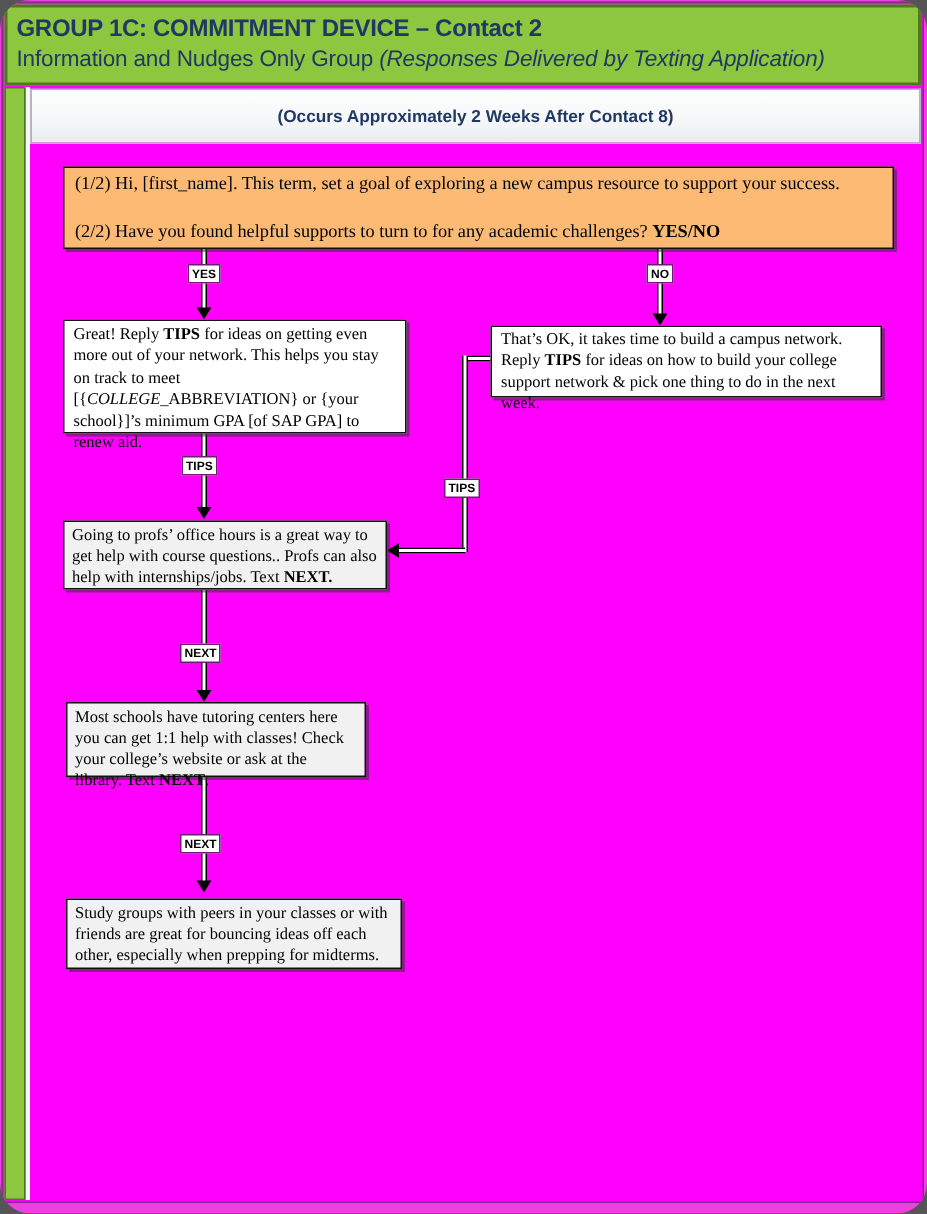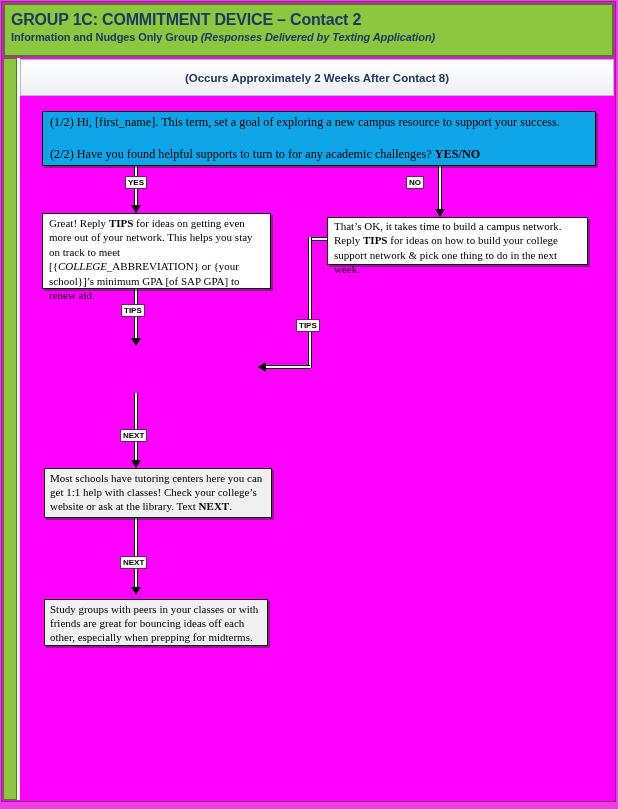--- a/index.html
+++ b/index.html
@@ -1,36 +1,37 @@
 <!DOCTYPE html>
 <html><head>
 <meta charset="utf-8">
 <style>
   * { margin:0; padding:0; box-sizing:border-box; }
   html,body { background:#555; }
   .page {
     position:relative; width:618px; height:809px;
     background:#ef3fe3; overflow:hidden;
     font-family:"Liberation Sans", sans-serif;
+    border-radius:20px;
   }
   .frame {
     position:absolute; left:1px; top:1px; width:615px; height:801px;
     background:#FF00FF; border:1px solid #8e2690;
   }
   .header {
     position:absolute; left:3px; top:3px; width:611px; height:54px;
     background:#8DC63F; border:2px solid #4d7a1f;
     padding:6px 6px 0 6px; z-index:5;
   }
   .title {
     color:#1F3864; font-weight:bold; font-size:16px; letter-spacing:-0.2px;
     white-space:nowrap;
   }
   .subtitle {
-    color:#1F3864; font-weight:bold; font-size:11px; letter-spacing:-0.1px;
+    color:#1F3864; font-weight:normal; font-size:15px; letter-spacing:-0.1px;
     margin-top:2px; white-space:nowrap;
   }
   .subtitle .it { font-style:italic; }
   .sidebar {
     position:absolute; left:3px; top:58px; width:14px; height:742px;
     background:#8DC63F; border:1px solid #4d7a1f; z-index:4;
   }
   .gapstrip {
     position:absolute; left:17px; top:58px; width:3px; height:742px;
     background:#f7f7f7; z-index:3;
@@ -43,28 +44,28 @@
     color:#1F3864; font-weight:bold; font-size:11.5px; z-index:4;
   }
   
   .fbox {
     position:absolute; background:#fff; border:1.5px solid #111;
     box-shadow:2px 2px 0 rgba(50,50,50,.55);
     font-family:"Liberation Serif", serif; color:#000; z-index:2;
   }
   .msgbox {
     left:42px; top:111px; width:554px; height:55px;
-    background:#0ea5e9; font-size:12.2px; padding:3px 7px;
+    background:#fdba74; font-size:12.2px; padding:3px 7px;
     display:flex; flex-direction:column; justify-content:space-between;
   }
   .replyyes { left:42px; top:213px; width:229px; height:76px; font-size:11px; line-height:14.4px; padding:2px 6px; }
   .replyno  { left:327px; top:217px; width:261px; height:48px; font-size:11px; line-height:14.4px; padding:1px 6px; }
   .infobox  { background:#F1F1F1; font-size:11px; line-height:14px; padding:2px 5px; }
   .officehours { left:42px; top:347px; width:216px; height:46px; }
-  .tutoring    { left:44px; top:468px; width:228px; height:50px; }
+  .tutoring    { left:44px; top:468px; width:200px; height:50px; }
   .studygroups { left:44px; top:599px; width:224px; height:47px; }
   .b { font-weight:bold; }
   .i { font-style:italic; }
   
   .vline {
     position:absolute; width:4px; background:#fff;
     border-left:1px solid #000; border-right:1px solid #000; z-index:1;
   }
   .hline {
     position:absolute; height:4px; background:#fff;
@@ -108,36 +109,37 @@
     <div>(1/2) Hi, [first_name]. This term, set a goal of exploring a new campus resource to support your success.</div>
     <div><span>(2/2) Have you found helpful supports to turn to for any academic challenges? </span><span class="b">YES/NO</span></div>
   </div>
 
   <div class="vline" style="left:134px; top:166px; height:40px;"></div>
   <div class="arr-down" style="left:131px; top:205px;"></div>
   <div class="lbl" style="left:125px; top:176px;">YES</div>
 
   <div class="vline" style="left:438px; top:166px; height:44px;"></div>
   <div class="arr-down" style="left:435px; top:209px;"></div>
-  <div class="lbl" style="left:406px; top:176px;">NO</div>
+  <div class="lbl" style="left:431px; top:176px;">NO</div>
 
   <div class="fbox replyyes"><span>Great! Reply </span><span class="b">TIPS</span><span> for ideas on getting even more out of your network. This helps you stay on track to meet [{</span><span class="i">COLLEGE</span><span>_ABBREVIATION} or {your school}]’s minimum GPA [of SAP GPA] to renew aid.</span></div>
 
   <div class="fbox replyno"><span>That’s OK, it takes time to build a campus network. Reply </span><span class="b">TIPS</span><span> for ideas on how to build your college support network &amp; pick one thing to do in the next week.</span></div>
 
   <div class="vline" style="left:134px; top:289px; height:50px;"></div>
   <div class="arr-down" style="left:131px; top:338px;"></div>
   <div class="lbl" style="left:121px; top:304px;">TIPS</div>
 
   <div class="hline" style="left:312px; top:237px; width:15px;"></div>
   <div class="vline" style="left:308px; top:237px; height:131px;"></div>
   <div class="hline" style="left:266px; top:365px; width:44px;"></div>
   <div class="arr-left" style="left:258px; top:362px;"></div>
   <div class="lbl" style="left:296px; top:319px;">TIPS</div>
 
+  <div class="fbox infobox officehours"><span>Going to profs’ office hours is a great way to get help with course questions.. Profs can also help with internships/jobs. Text </span><span class="b">NEXT.</span></div>
 
   <div class="vline" style="left:134px; top:393px; height:68px;"></div>
   <div class="arr-down" style="left:131px; top:460px;"></div>
   <div class="lbl" style="left:120px; top:429px;">NEXT</div>
 
   <div class="fbox infobox tutoring"><span>Most schools have tutoring centers here you can get 1:1 help with classes! Check your college’s website or ask at the library. Text </span><span class="b">NEXT</span><span>.</span></div>
 
   <div class="vline" style="left:134px; top:518px; height:70px;"></div>
   <div class="arr-down" style="left:131px; top:587px;"></div>
   <div class="lbl" style="left:120px; top:556px;">NEXT</div>

